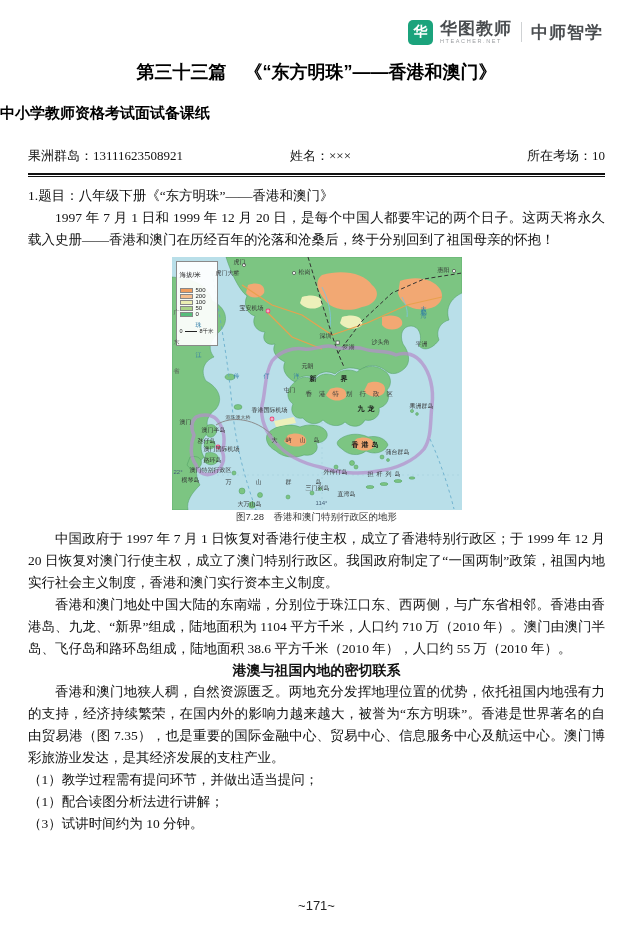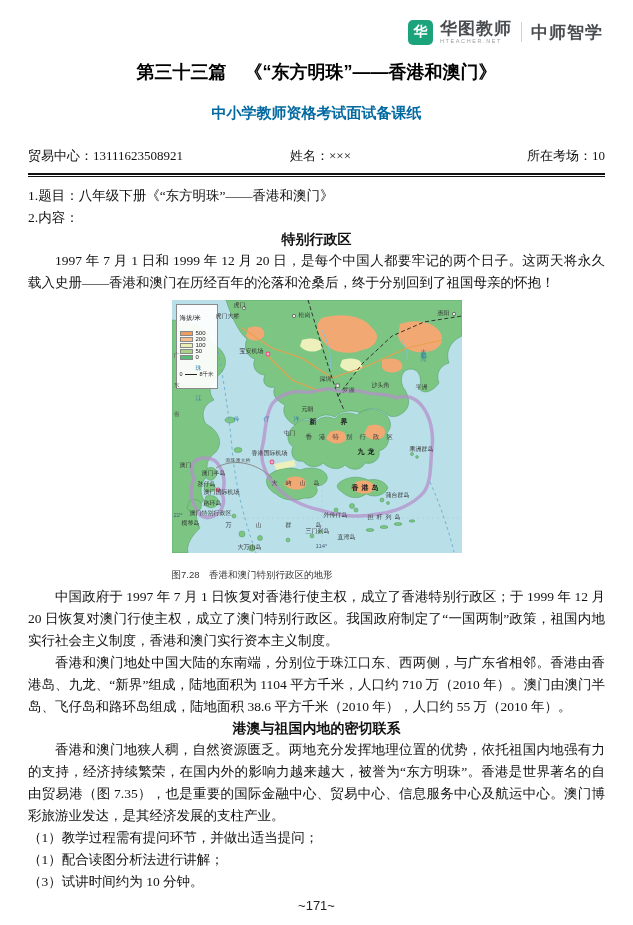--- a/index.html
+++ b/index.html
@@ -17,42 +17,42 @@
   .logo{display:flex;align-items:center;gap:7px;font-family:"Liberation Sans","DejaVu Sans",sans-serif}
   .logo-icon{width:25px;height:25px;border-radius:5px;background:var(--brand);color:#fff;
              display:flex;align-items:center;justify-content:center;font-weight:bold;font-size:14px}
   .logo-cn{font-size:17px;font-weight:bold;color:var(--logo_text);letter-spacing:1px;line-height:1}
   .logo-en{font-size:5.5px;color:#9a9da0;letter-spacing:1.6px;line-height:1;margin-top:2px}
   .logo-sep{width:1px;height:20px;background:#cfd2d4;margin:0 2px}
   .logo-second{font-size:17px;font-weight:bold;color:var(--logo_text);letter-spacing:1px}
 
   
   .title{margin:10px 0 0;text-align:center;font:bold 18px "Liberation Sans","DejaVu Sans",sans-serif;color:#000}
-  .subtitle{margin:20px 0 0;text-align:center;font:bold 15px "Liberation Sans","DejaVu Sans",sans-serif;color:#0369a1}
+  .subtitle{margin:20px 0 0;font:bold 15px "Liberation Sans","DejaVu Sans",sans-serif;color:#000000}
 
   
   .form{margin:24px 28px 0}
   .frow{display:flex;font-size:13px;line-height:17px}
   .frow .c1{width:262px}
   .frow .c2{width:170px}
   .frow .c3{flex:1;text-align:right}
   .dbl{margin-top:9px;height:4px;border-top:2.4px solid var(--rule);border-bottom:1.4px solid var(--rule)}
   .frow2{margin-top:8px;display:flex;justify-content:space-between;font-size:13px}
 
   
   .content{margin:8px 28px 0;font-size:13.5px;line-height:22px;text-align:justify}
   .content p{margin:0}
   .ind{text-indent:2em}
   .shead{text-align:center;font:bold 14px "Liberation Sans","DejaVu Sans",sans-serif;margin:1px 0;line-height:21px}
 
   
   .map-fig{width:290px;margin:6px auto 4px}
   .map-canvas{position:relative;width:290px;height:253px;background:var(--sea);overflow:hidden}
   .map-canvas svg{position:absolute;left:0;top:0}
-  .map-caption{font:9.5px "Liberation Sans","DejaVu Sans",sans-serif;color:#333;margin-top:16px;text-align:left}
+  .map-caption{font:9.5px "Liberation Sans","DejaVu Sans",sans-serif;color:#333;margin-top:1px;text-align:center}
 
   
   .sea{fill:var(--sea)}
   .land{fill:var(--land);stroke:#4f9c63;stroke-width:.5}
   .hi{fill:var(--hi);stroke:none}
   .pale{fill:var(--pale);stroke:none}
   .bnd{fill:none;stroke:var(--purple);stroke-width:3.5;opacity:.72;stroke-linejoin:round;stroke-linecap:round}
   .rail{fill:none;stroke:#333;stroke-width:1;stroke-dasharray:4 2.5}
   .road{fill:none;stroke:#e8a14e;stroke-width:1.2}
   .river{fill:none;stroke:#7ec3da;stroke-width:.9}
@@ -103,31 +103,29 @@
       <div class="logo-sep"></div>
       <div class="logo-second">中师智学</div>
     </div>
   </div>
 
   <h1 class="title">第三十三篇　《“东方明珠”——香港和澳门》</h1>
   <h2 class="subtitle">中小学教师资格考试面试备课纸</h2>
 
   <div class="form">
     <div class="frow">
-      <span class="c1"><span>贸易中心：</span><span>13111623508921</span></span>
+      <span class="c1"><span>果洲群岛：</span><span>13111623508921</span></span>
       <span class="c2"><span>姓名：</span><span>×××</span></span>
       <span class="c3"><span>所在考场：</span><span>10</span></span>
     </div>
     <div class="dbl"></div>
   </div>
 
   <div class="content">
     <p>1.题目：八年级下册《“东方明珠”——香港和澳门》</p>
-    <p>2.内容：</p>
-    <p class="shead">特别行政区</p>
     <p class="ind">1997 年 7 月 1 日和 1999 年 12 月 20 日，是每个中国人都要牢记的两个日子。这两天将永久载入史册——香港和澳门在历经百年的沦落和沧桑后，终于分别回到了祖国母亲的怀抱！</p>
 
     <figure class="map-fig" style="margin:6px auto 4px">
       <div class="map-canvas">
         <svg width="290" height="253" viewBox="0 0 290 253">
           <rect class="sea" width="290" height="253"></rect>
           <line class="grat" x1="0" y1="218" x2="290" y2="218"></line>
           <line class="grat" x1="150" y1="0" x2="150" y2="253"></line>
 
           <path class="land" d="M0,20 C22,22 36,28 40,44 C54,50 58,64 48,74 C40,82 34,90 42,100 C32,104 28,114 34,124 C46,130 52,142 44,152 C36,158 32,166 38,174 C30,180 26,190 32,200 C24,208 22,218 28,228 C20,236 14,244 16,253 L0,253 Z"></path>

